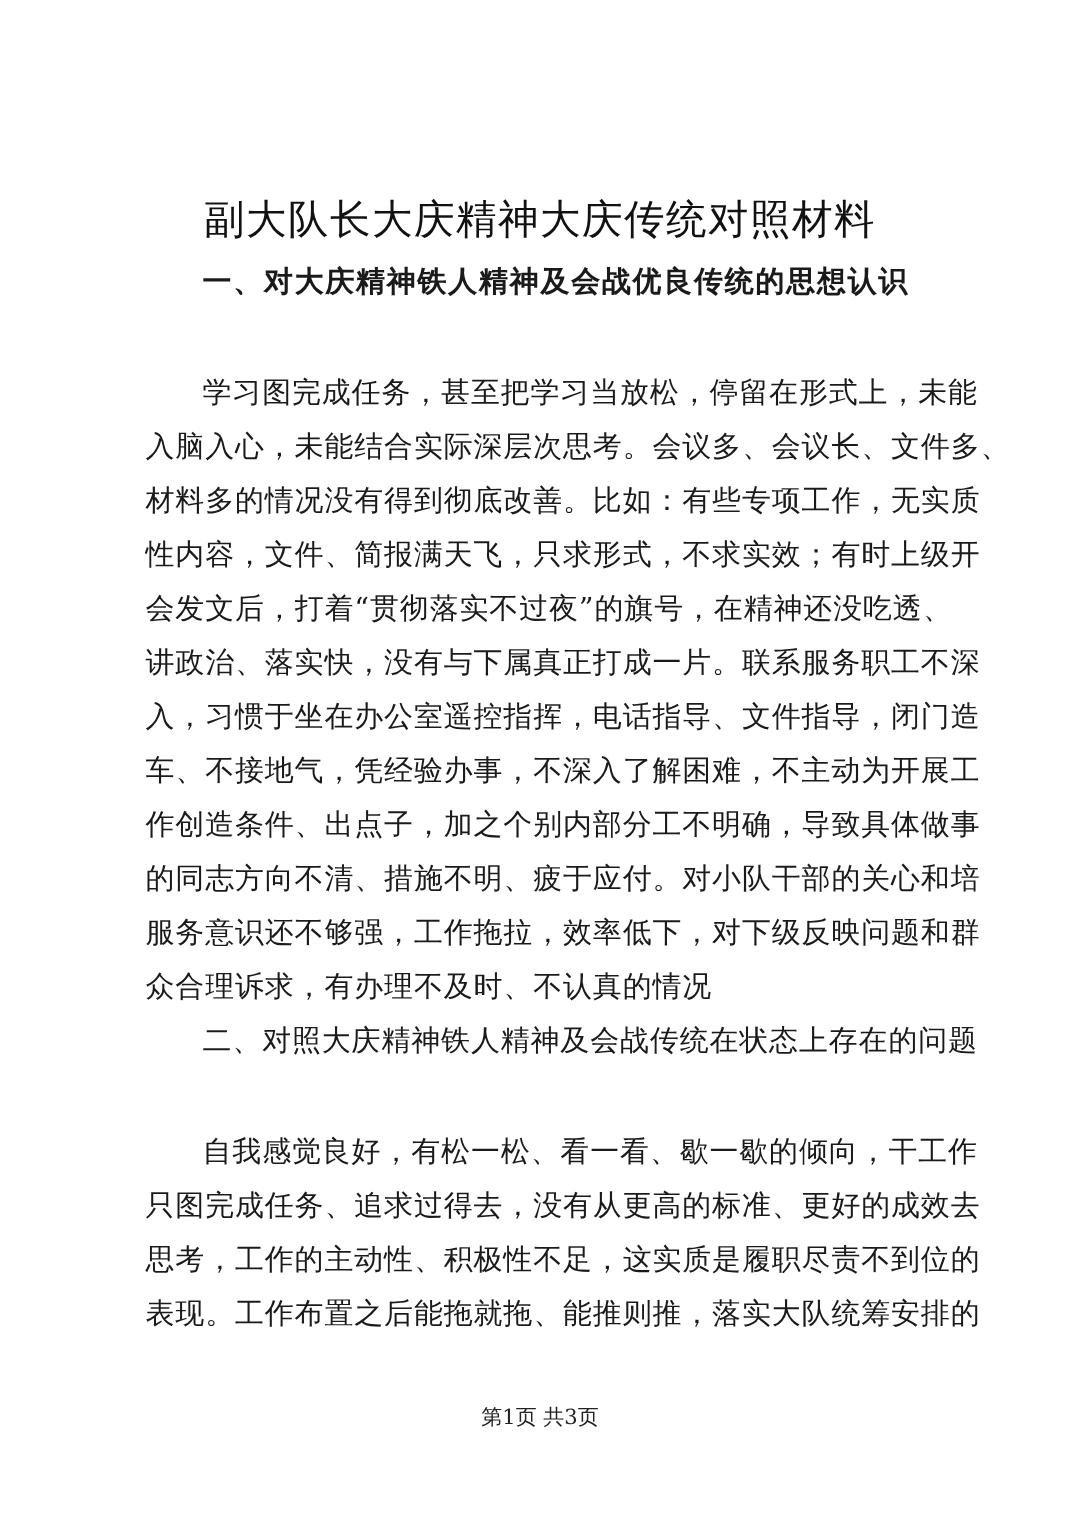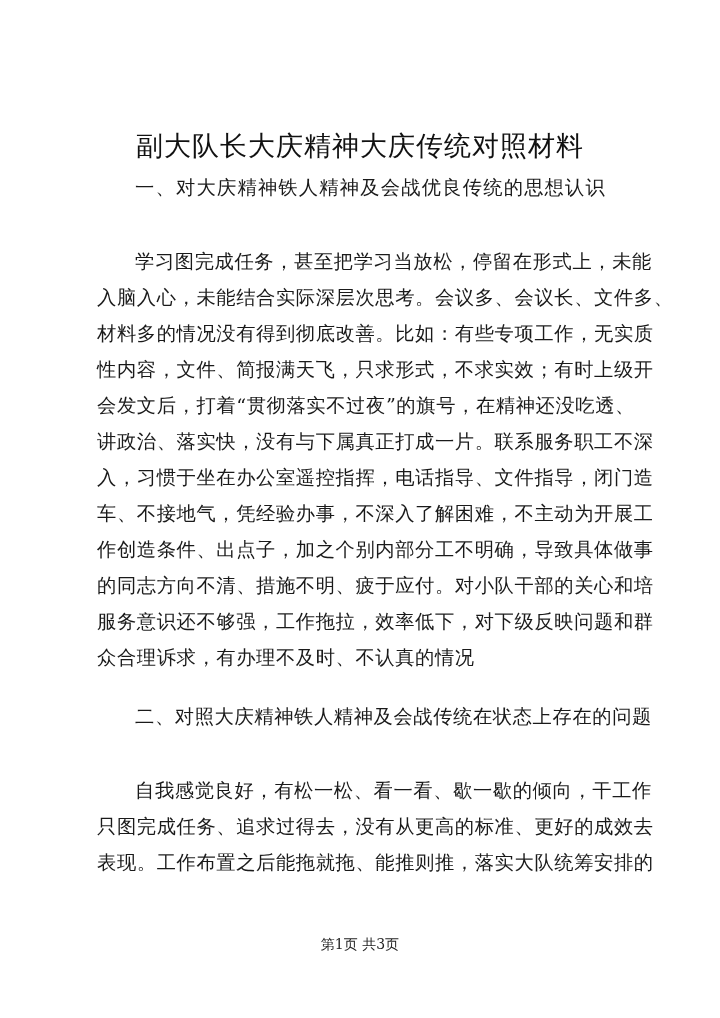--- a/index.html
+++ b/index.html
@@ -6,22 +6,22 @@
   body { width:720px; height:1018px; position:relative; overflow:hidden;
          font-family: "DejaVu Serif", "Liberation Serif", serif; color:#1a1a1a; }
   .title { position:absolute; left:0; width:720px; top:128px; text-align:center;
            font-family:"DejaVu Sans","Liberation Sans",sans-serif; font-size:27px; font-weight:normal;
            letter-spacing:1px; color:#111; }
   .body { position:absolute; left:97px; width:538px; top:170px; }
   .line { height:36px; line-height:36px; font-size:19.3px; white-space:nowrap; letter-spacing:0.6px;
           text-align:justify; text-align-last:justify; }
   .line.last { text-align-last:left; }
   .line.indent { padding-left:38px;margin-top:38px; }
-  .line.h1 { padding-left:38px; letter-spacing:1.2px; text-align-last:left; }
-  .line.h2 { padding-left:38px; text-align-last:justify;margin-top:23px; }
+  .line.h1 { padding-left:38px; letter-spacing:1.2px; text-align-last:left;font-weight:bold; }
+  .line.h2 { padding-left:38px; text-align-last:justify; }
   .footer { position:absolute; left:0; width:720px; top:936px; text-align:center; font-size:14px; color:#222; }
 </style>
 </head>
 <body>
 
 <div class="title">副大队长大庆精神大庆传统对照材料</div>
 
 <div class="body">
   <div class="line h1">一、对大庆精神铁人精神及会战优良传统的思想认识</div>
   <div class="line indent">学习图完成任务，甚至把学习当放松，停留在形式上，未能</div>
@@ -32,16 +32,17 @@
   <div class="line">讲政治、落实快，没有与下属真正打成一片。联系服务职工不深</div>
   <div class="line">入，习惯于坐在办公室遥控指挥，电话指导、文件指导，闭门造</div>
   <div class="line">车、不接地气，凭经验办事，不深入了解困难，不主动为开展工</div>
   <div class="line">作创造条件、出点子，加之个别内部分工不明确，导致具体做事</div>
   <div class="line">的同志方向不清、措施不明、疲于应付。对小队干部的关心和培</div>
   <div class="line">服务意识还不够强，工作拖拉，效率低下，对下级反映问题和群</div>
   <div class="line last">众合理诉求，有办理不及时、不认真的情况</div>
   <div class="line h2">二、对照大庆精神铁人精神及会战传统在状态上存在的问题</div>
   <div class="line indent">自我感觉良好，有松一松、看一看、歇一歇的倾向，干工作</div>
   <div class="line">只图完成任务、追求过得去，没有从更高的标准、更好的成效去</div>
+  <div class="line">思考，工作的主动性、积极性不足，这实质是履职尽责不到位的</div>
   <div class="line">表现。工作布置之后能拖就拖、能推则推，落实大队统筹安排的</div>
 </div>
 
 <div class="footer">第1页 共3页</div>
 
 </body></html>

